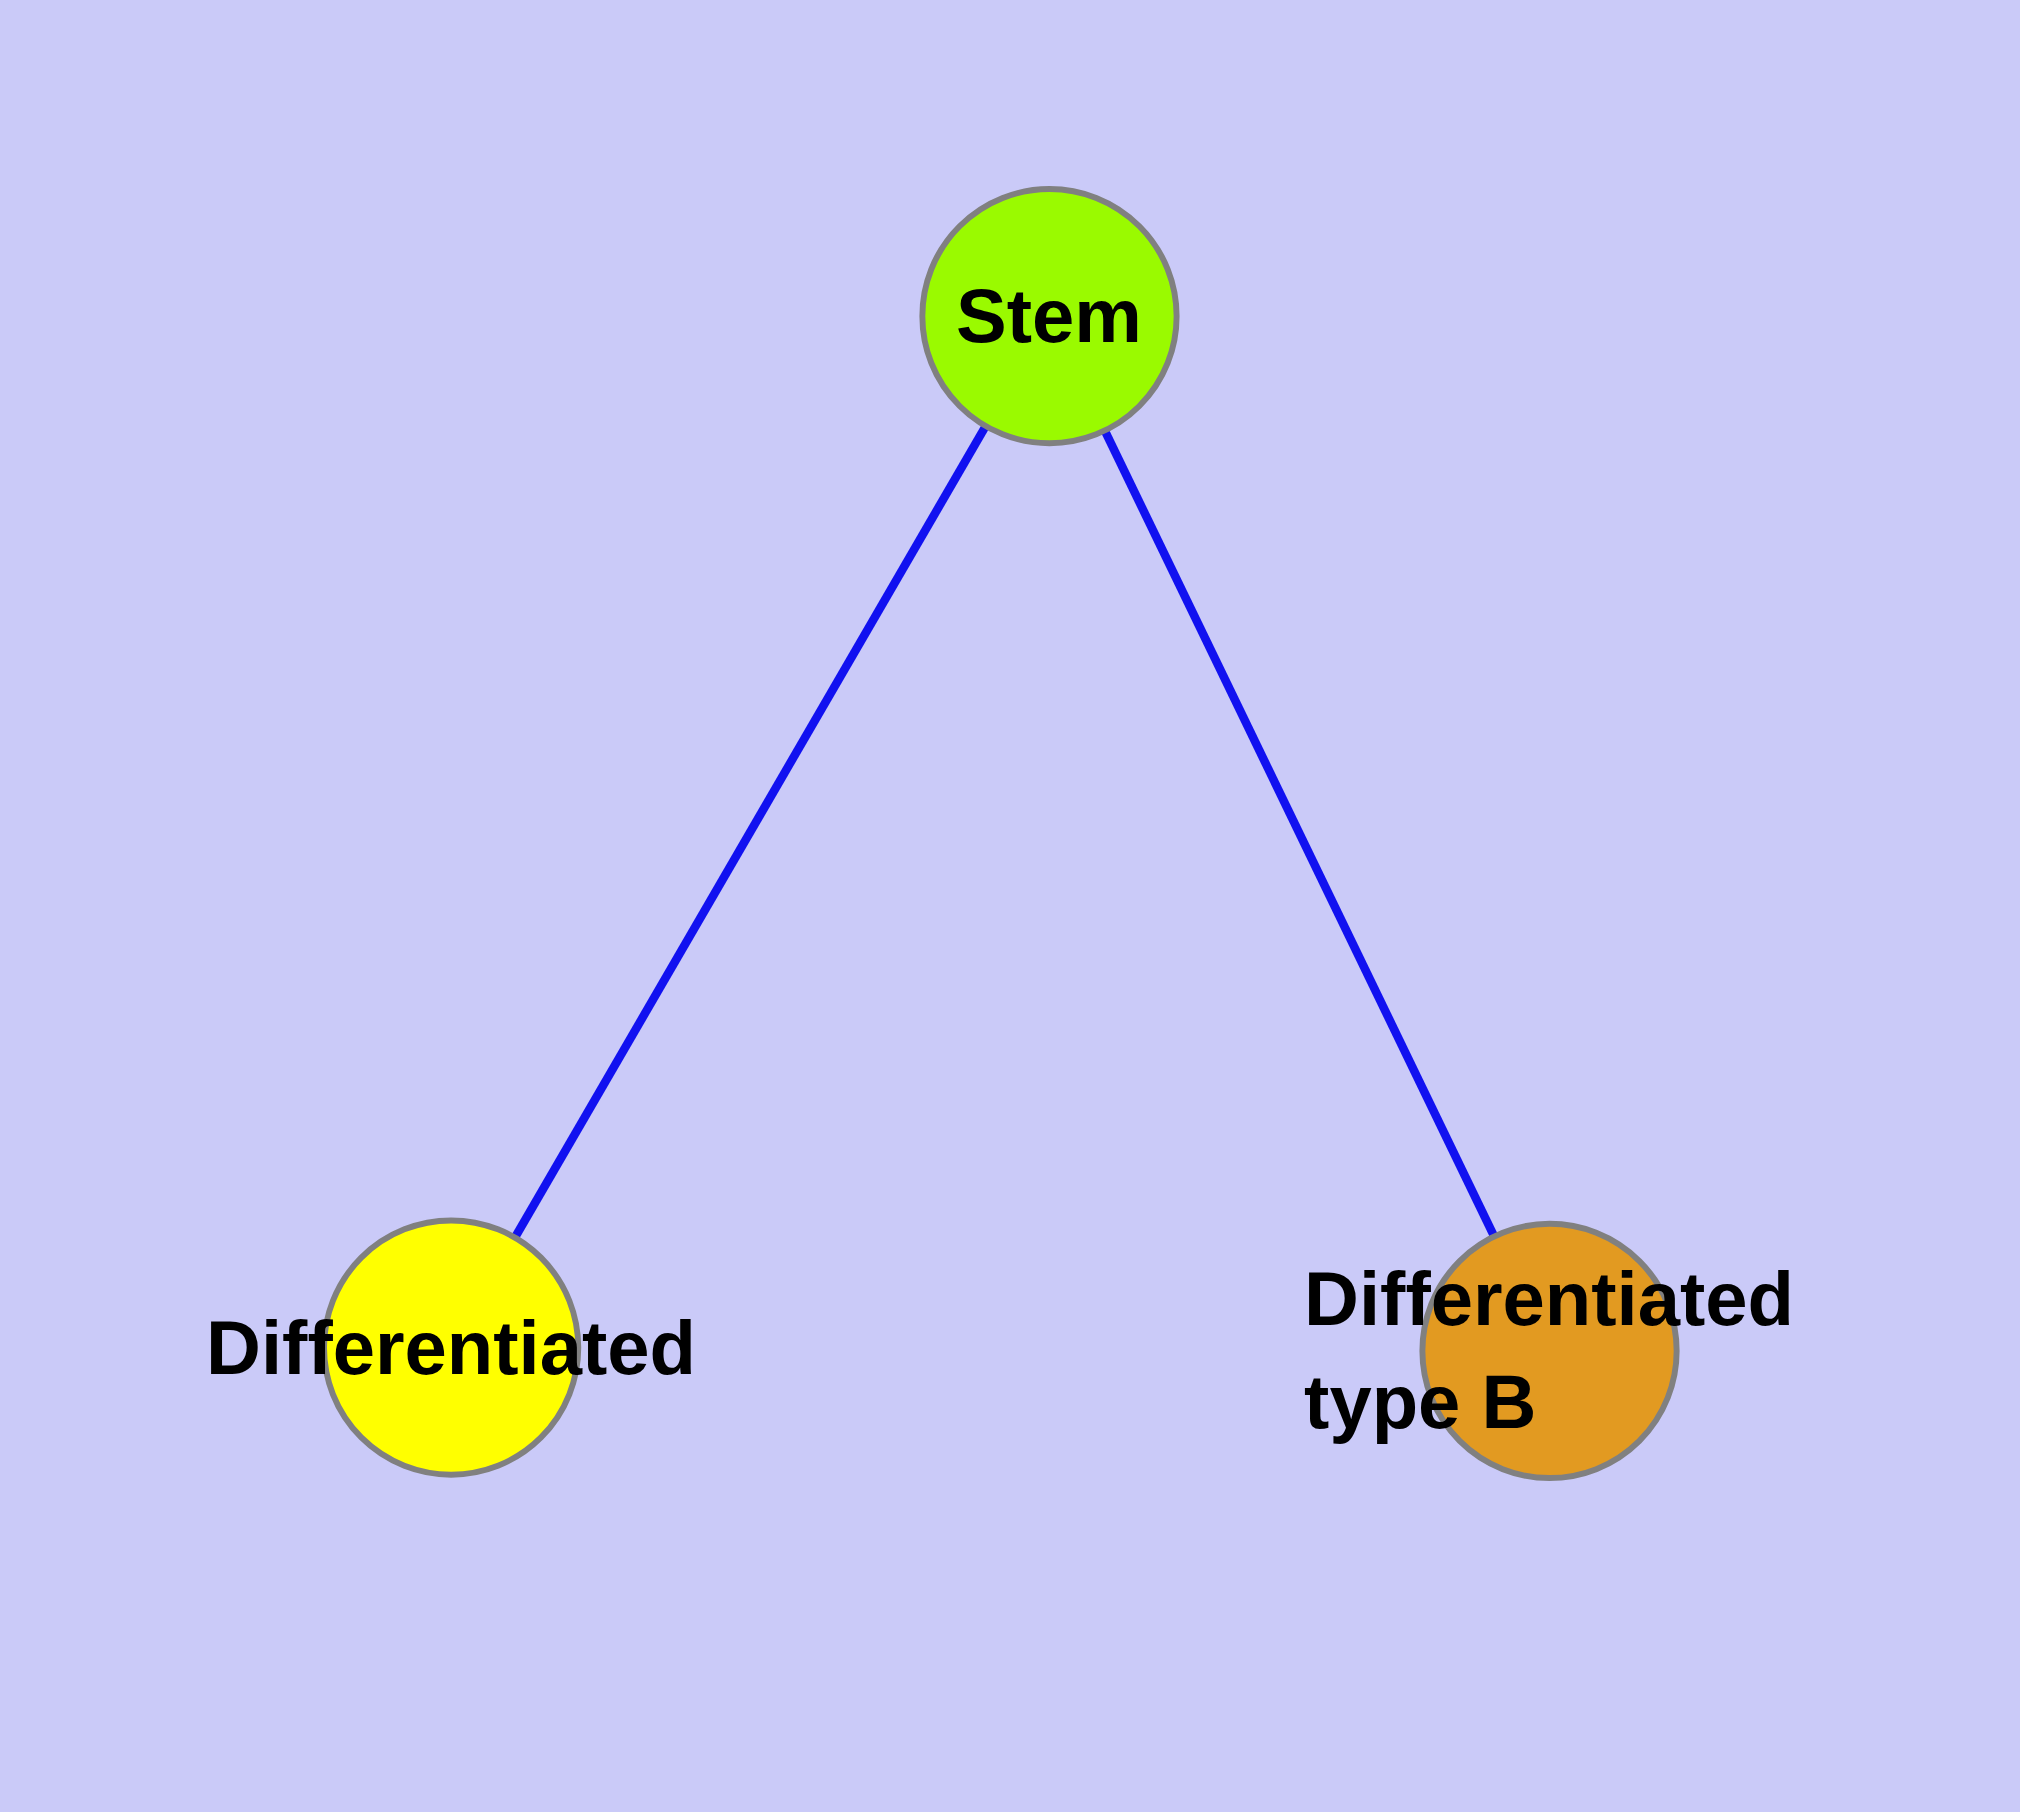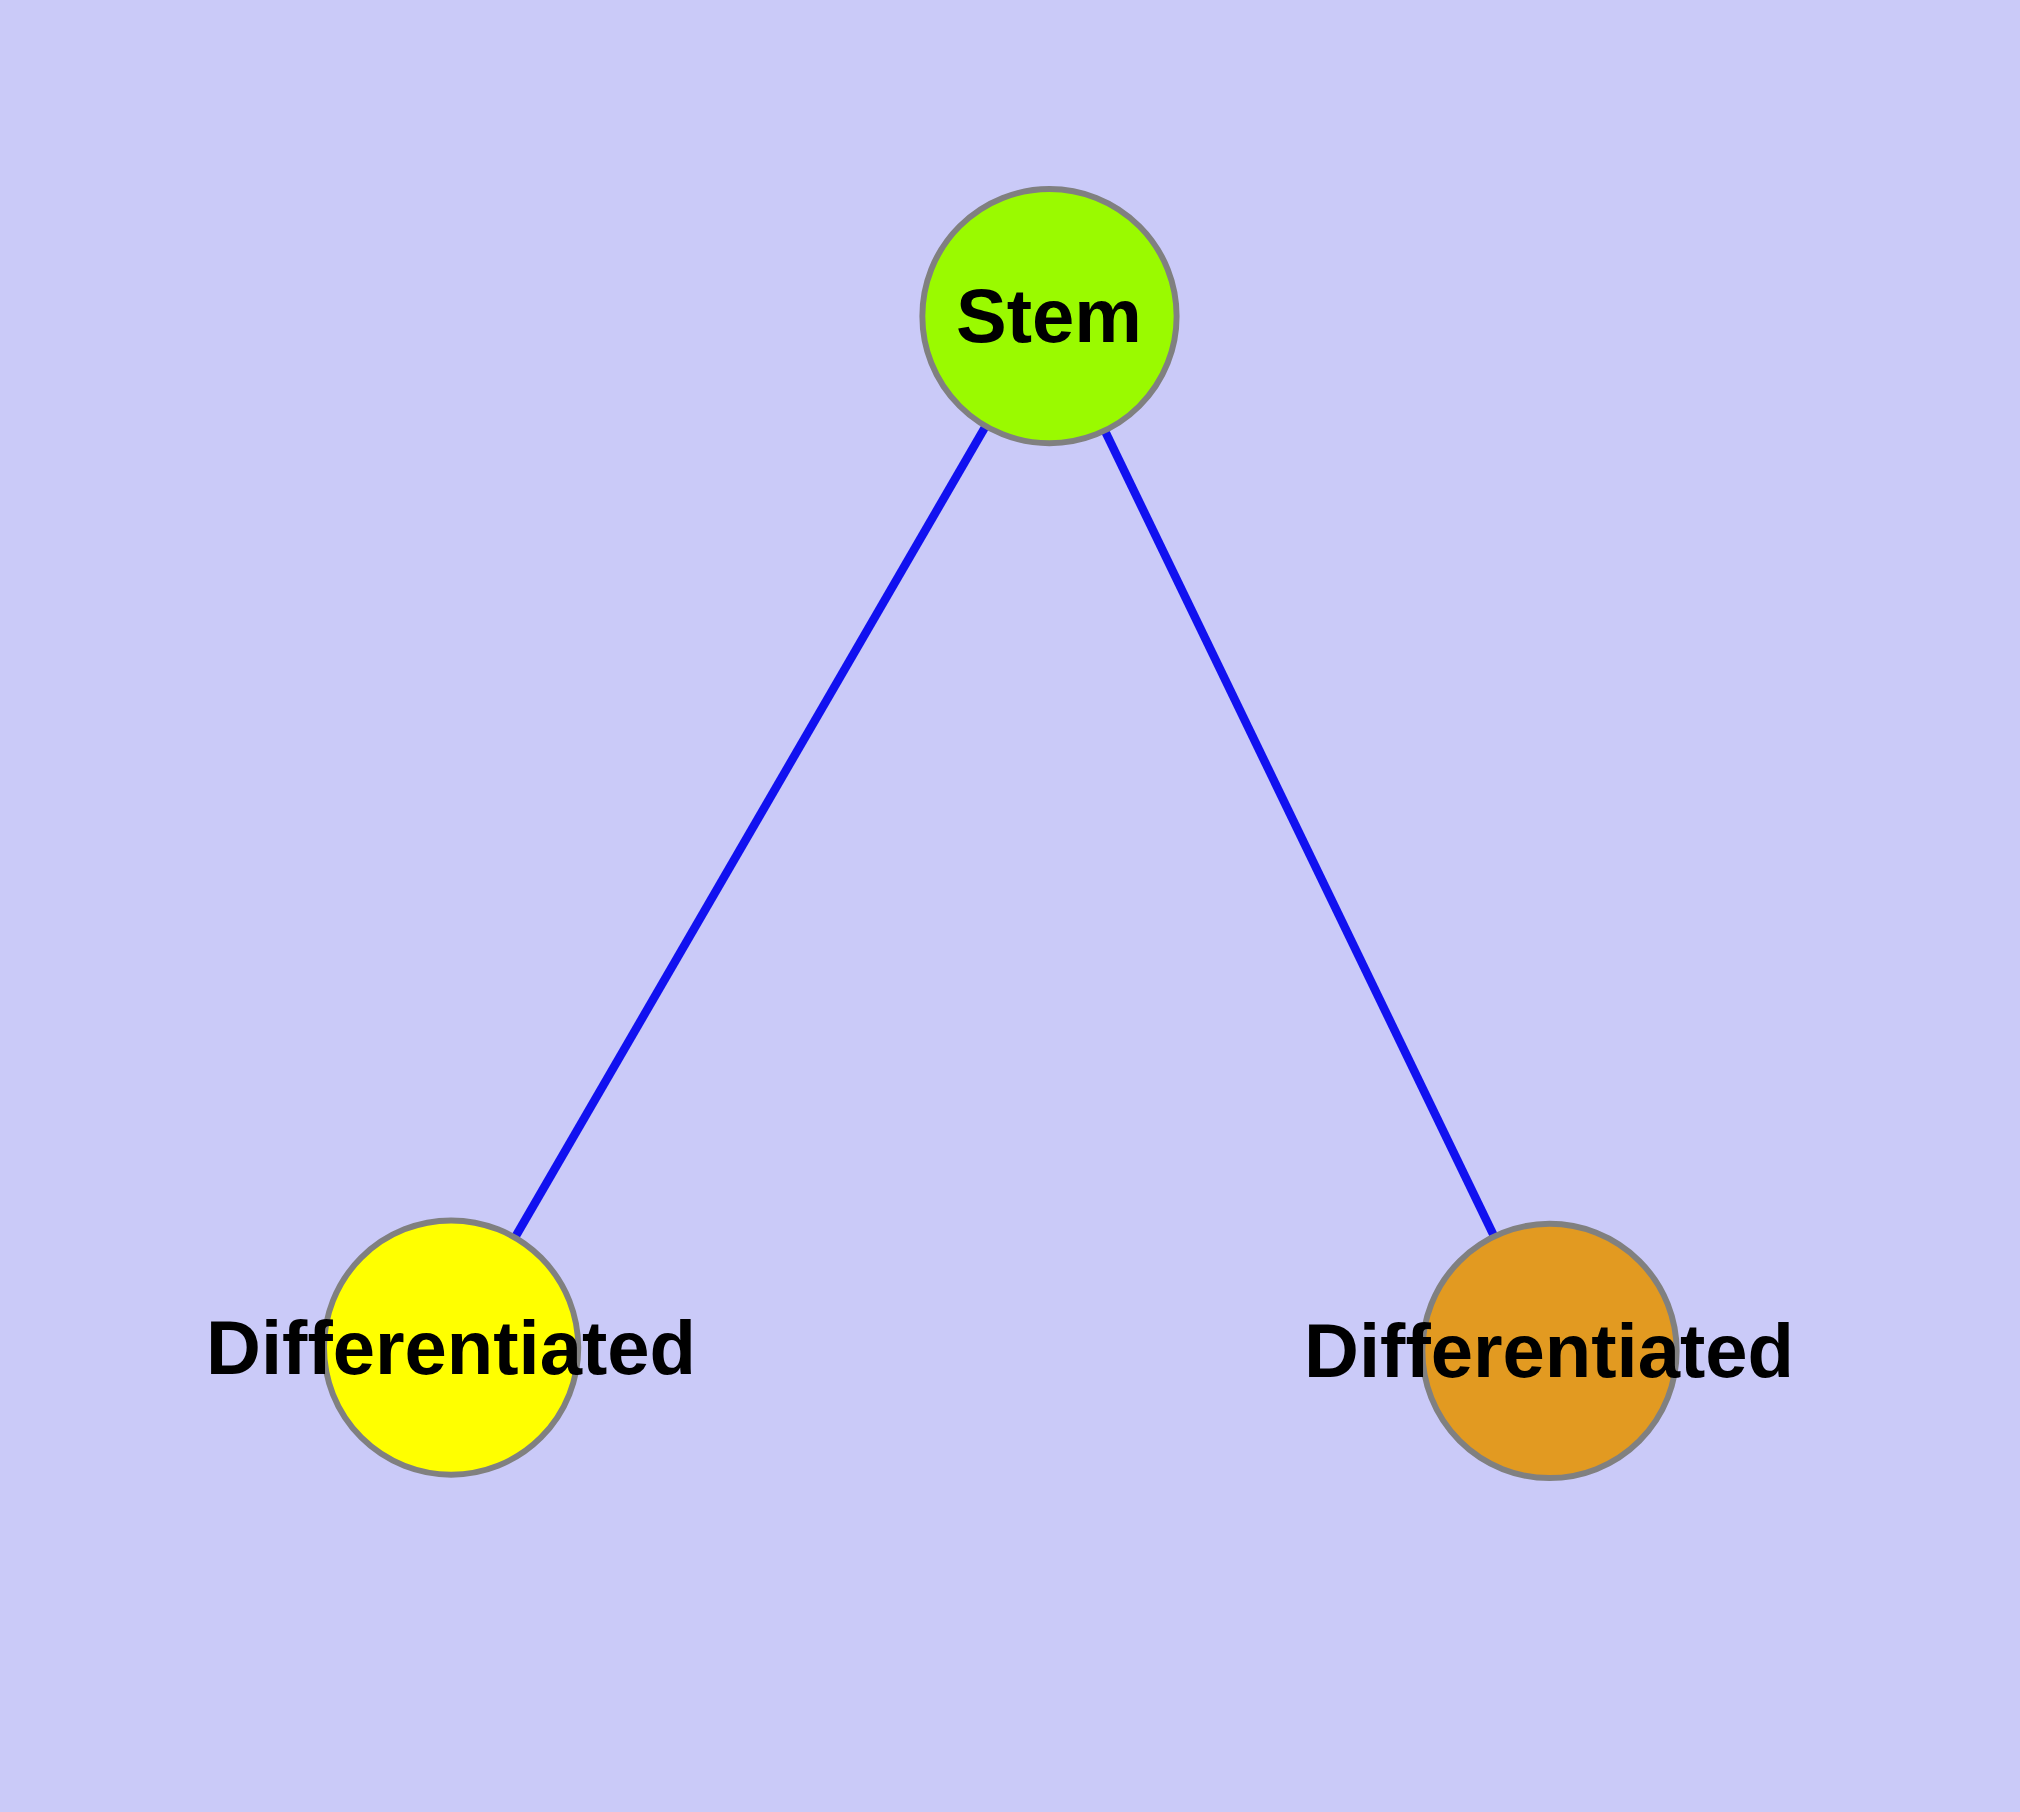--- a/index.html
+++ b/index.html
@@ -50,15 +50,16 @@
   <div class="node-label" style="left: 1049px; top: 316px; color: rgb(0, 0, 0);">
     <span class="line">Stem</span>
   </div>
 
   <div class="node-label" style="left: 451px; top: 1348px; color: rgb(0, 0, 0);">
     <span class="line">Differentiated</span>
   </div>
 
   <div class="node-label" style="left: 1549px; top: 1351px; color: rgb(0, 0, 0);">
     <span class="line">Differentiated</span>
+    <span class="line">type B</span>
   </div>
 </div>
 
 
 </body></html>

